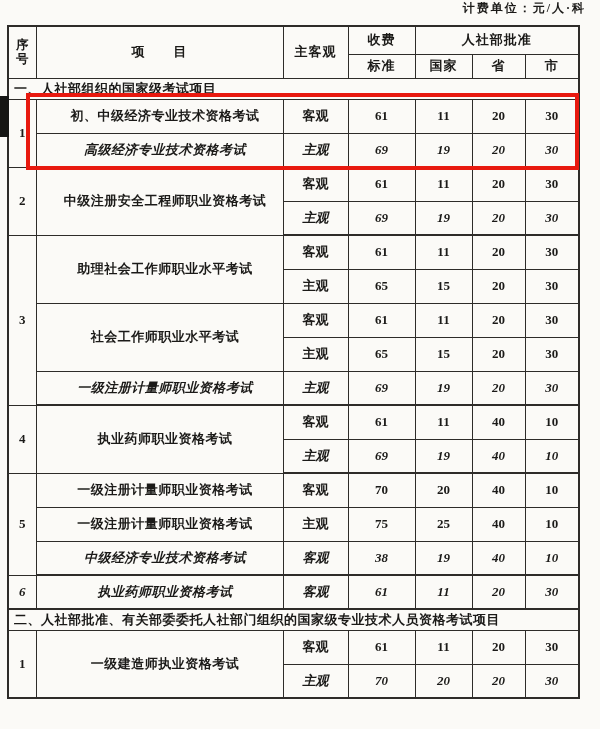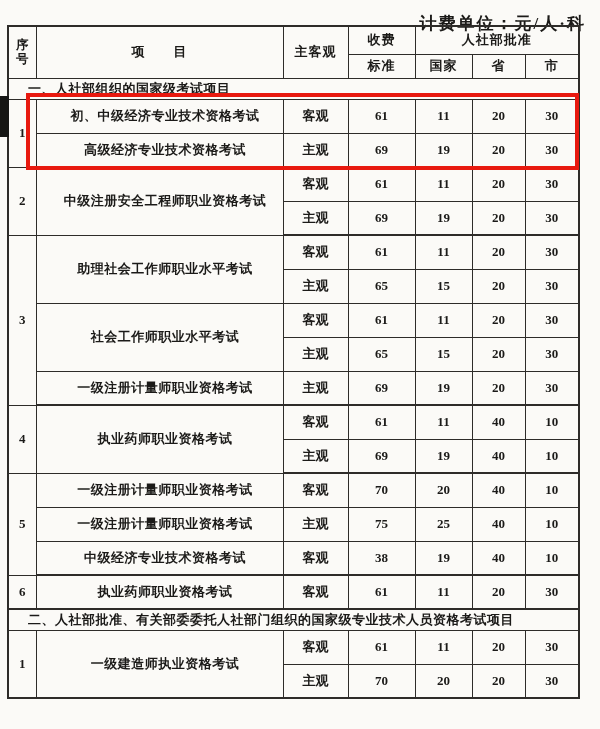--- a/index.html
+++ b/index.html
@@ -11,22 +11,22 @@
   html,body{margin:0;padding:0;}
   body{
     width:600px;height:729px;
     background:var(--paper);
     font-family:"Liberation Serif","DejaVu Serif",serif;
     color:var(--ink);
     position:relative;
     overflow:hidden;
   }
   .unit-label{
-    position:absolute;top:12px;right:14px;
-    font-size:17px;font-weight:bold;letter-spacing:2px;
+    position:absolute;top:0px;right:14px;
+    font-size:12px;font-weight:bold;letter-spacing:2px;
     white-space:nowrap;
   }
   table.fee-table{
     position:absolute;left:7px;top:25px;width:571px;
     border-collapse:collapse;table-layout:fixed;
     border:2px solid var(--border);
   }
   .fee-table th,.fee-table td{
     border:1px solid var(--border);
     font-weight:bold;
@@ -35,26 +35,26 @@
     overflow:hidden;
     white-space:nowrap;
   }
   thead tr.head-row-1{height:28px;}
   thead tr.head-row-2{height:24px;}
   thead th{text-align:center;letter-spacing:1px;}
   th.serial-head{line-height:1.15;font-size:12.5px;letter-spacing:0;}
   tbody tr{height:34px;}
   tbody tr.section-row{height:21px;}
   tbody tr.section-row td{
-    text-align:left;padding-left:19px;font-size:13px;letter-spacing:0.5px;
+    text-align:left;padding-left:5px;font-size:13px;letter-spacing:0.5px;
   }
   td.serial-cell{text-align:center;}
   td.project-cell{text-align:center;padding-left:11px;letter-spacing:0.5px;}
   td.center-cell{text-align:center;}
-  tbody tr.group-end td{border-bottom-width:2px;}
+  tbody tr.group-end td{border-bottom-width:2px;font-style:italic;}
   .highlight-box{
     position:absolute;left:26px;top:93px;width:553px;height:77px;
     border:4px solid var(--highlight);
     box-sizing:border-box;
     z-index:5;pointer-events:none;
   }
   .scan-artifact{
     position:absolute;left:0px;top:96px;width:9px;height:41px;
     background:#161614;opacity://
     0.9;

